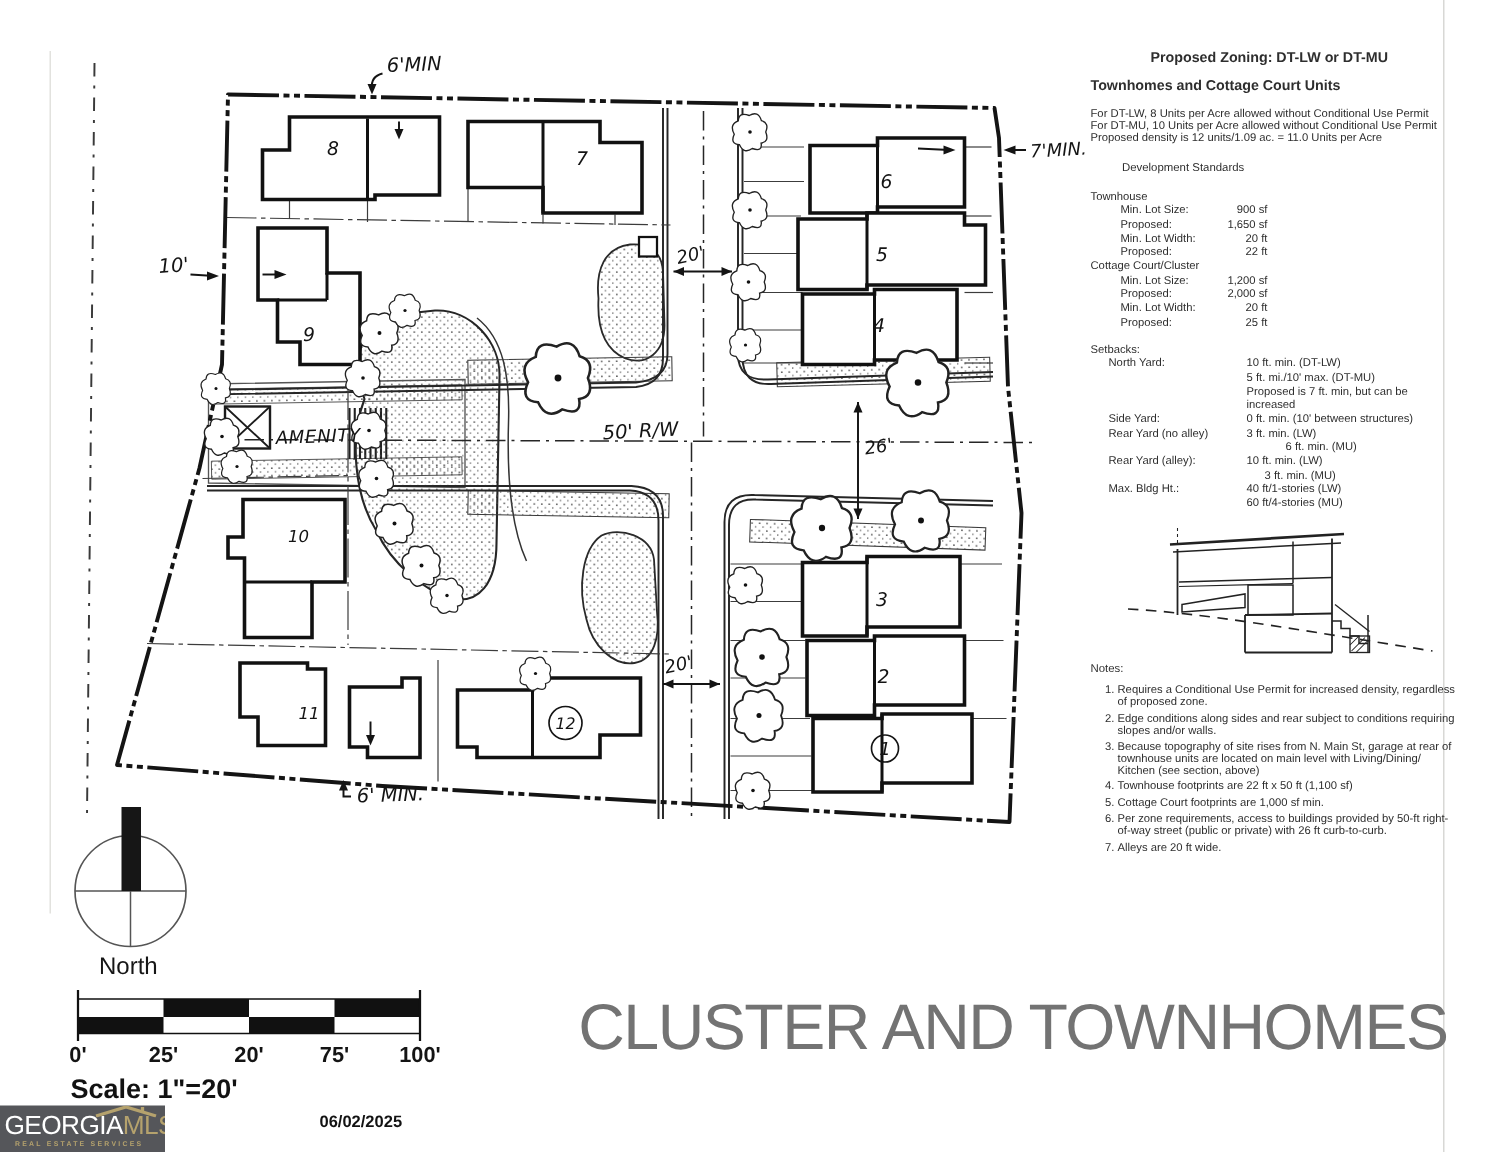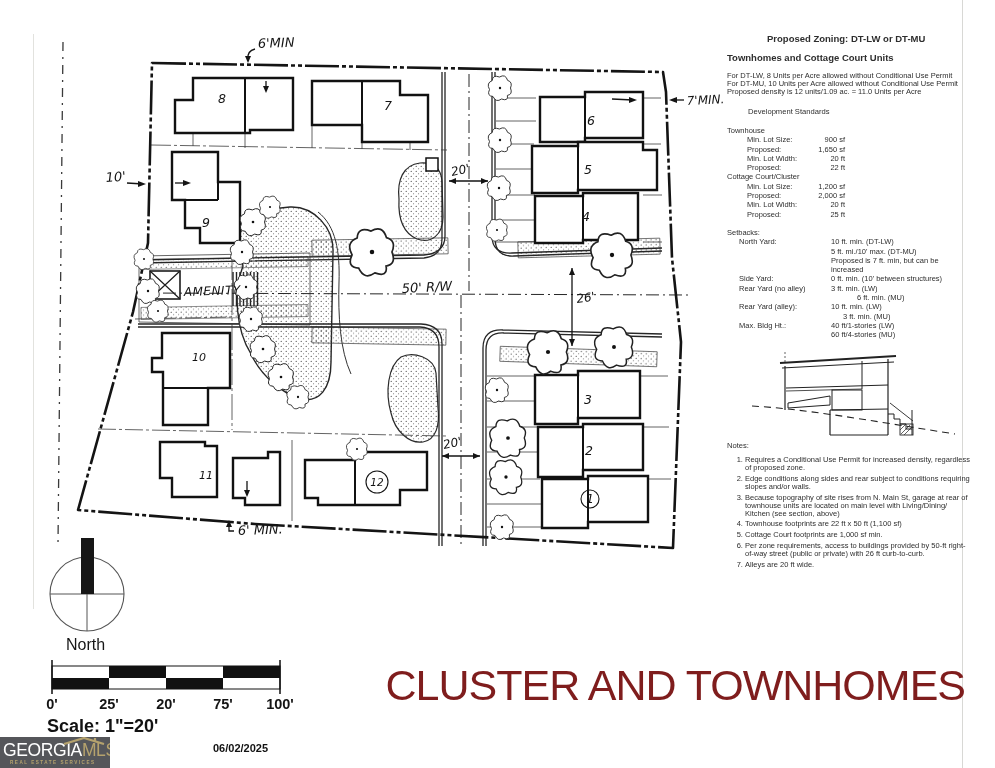--- a/index.html
+++ b/index.html
@@ -44,21 +44,21 @@
   .north-label{position:absolute;left:66px;top:636px;font-size:16px;color:#161616;}
 
   
   svg.scalebar{position:absolute;left:46px;top:658px;width:240px;height:38px;}
   .tick{position:absolute;top:696px;transform:translateX(-50%);font-size:14.5px;font-weight:600;color:#141414;}
   .scale-label{position:absolute;left:47px;top:716px;font-size:18px;font-weight:bold;color:#121212;}
   .date-label{position:absolute;left:213px;top:742px;font-size:11px;font-weight:bold;color:#121212;}
 
   
   .address{position:absolute;right:37px;top:629px;font-size:29px;color:#101010;white-space:nowrap;}
-  .project-title{position:absolute;right:30px;top:661px;font-size:43px;letter-spacing:-1px;color:#7f1d1d;white-space:nowrap;}
+  .project-title{position:absolute;right:30px;top:661px;font-size:43px;letter-spacing:-1px;color:#737373;white-space:nowrap;}
 
   
   .logo{position:absolute;left:0;top:737px;width:110px;height:31px;background:#55565a;overflow:hidden;}
   .logo-line{position:absolute;left:3px;top:3px;font-size:17.5px;letter-spacing:-0.4px;white-space:nowrap;}
   .logo-georgia{color:#ffffff;}
   .logo-mls{color:#b5a26d;}
   .logo-tag{position:absolute;left:10px;top:23px;font-size:4.6px;letter-spacing:1.5px;color:#b5a26d;font-weight:bold;}
   .logo-roof{position:absolute;left:62px;top:0;}
 </style>
 </head>

